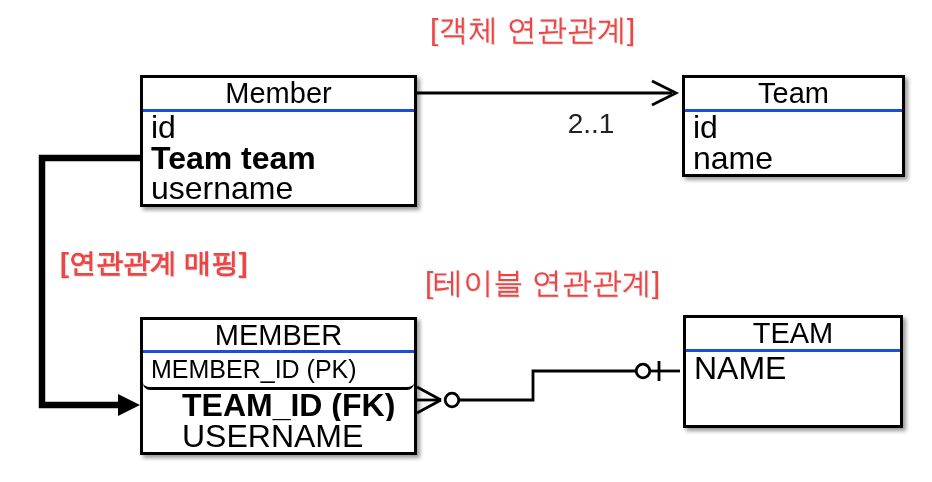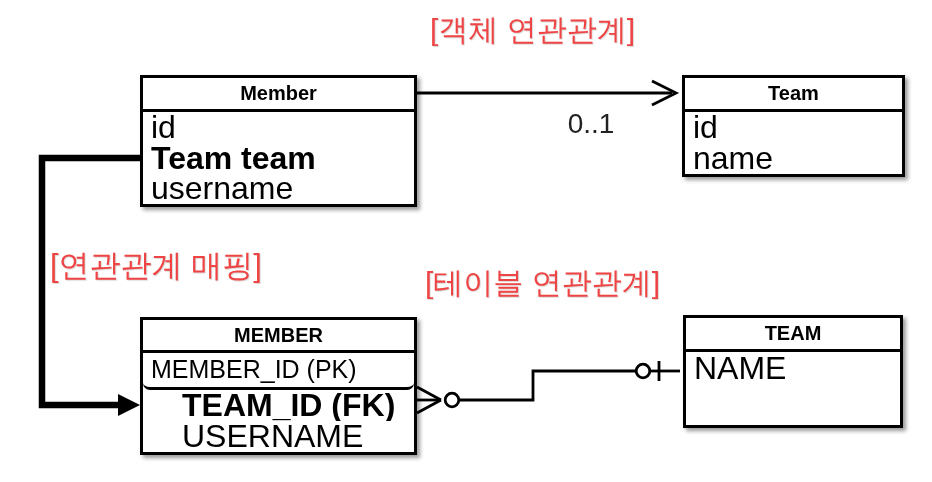--- a/index.html
+++ b/index.html
@@ -5,27 +5,27 @@
   html,body{margin:0;padding:0;background:#ffffff;}
   .canvas{
     position:relative;width:932px;height:482px;background:#ffffff;overflow:hidden;
     font-family:"Liberation Sans","DejaVu Sans",sans-serif;color:#000;
   }
   .overlay{position:absolute;left:0;top:0;width:932px;height:482px;}
   .diagram-title{
     position:absolute;font-size:30px;font-weight:400;color:#ef4444;white-space:nowrap;
     text-shadow:1px 1px 1px rgba(0,0,0,0.15);
   }
-  .diagram-title.bold{font-weight:400;font-size:31px;}
+  .diagram-title.bold{font-weight:700;font-size:27px;margin-left:10px;}
   .uml-box{
     position:absolute;background:#ffffff;border:3px solid #000;box-sizing:border-box;
     box-shadow:3px 3px 4px rgba(0,0,0,0.40);
   }
   .box-header{
-    text-align:center;font-weight:700;font-size:20px;border-bottom:3px solid #000000;
+    text-align:center;font-weight:400;font-size:29px;border-bottom:3px solid #1d4ed8;
     white-space:nowrap;overflow:hidden;
   }
   .field{
     font-size:32px;padding-left:8px;white-space:nowrap;overflow:hidden;
   }
   .field.bold{font-weight:700;}
   .pk-row{
     font-size:25px;padding-left:8px;border-bottom:3px solid #000;white-space:nowrap;overflow:hidden;border-radius:7px;
   }
   
@@ -100,21 +100,21 @@
   </div>
 
   <div class="uml-box team-class">
     <div class="box-header">Team</div>
     <div class="box-body">
       <div class="field">id</div>
       <div class="field">name</div>
     </div>
   </div>
 
-  <div class="multiplicity-label">0..1</div>
+  <div class="multiplicity-label">2..1</div>
 
   <div class="uml-box member-table">
     <div class="box-header">MEMBER</div>
     <div class="pk-row">MEMBER_ID (PK)</div>
     <div class="box-body">
       <div class="field bold">TEAM_ID (FK)</div>
       <div class="field">USERNAME</div>
     </div>
   </div>
 

